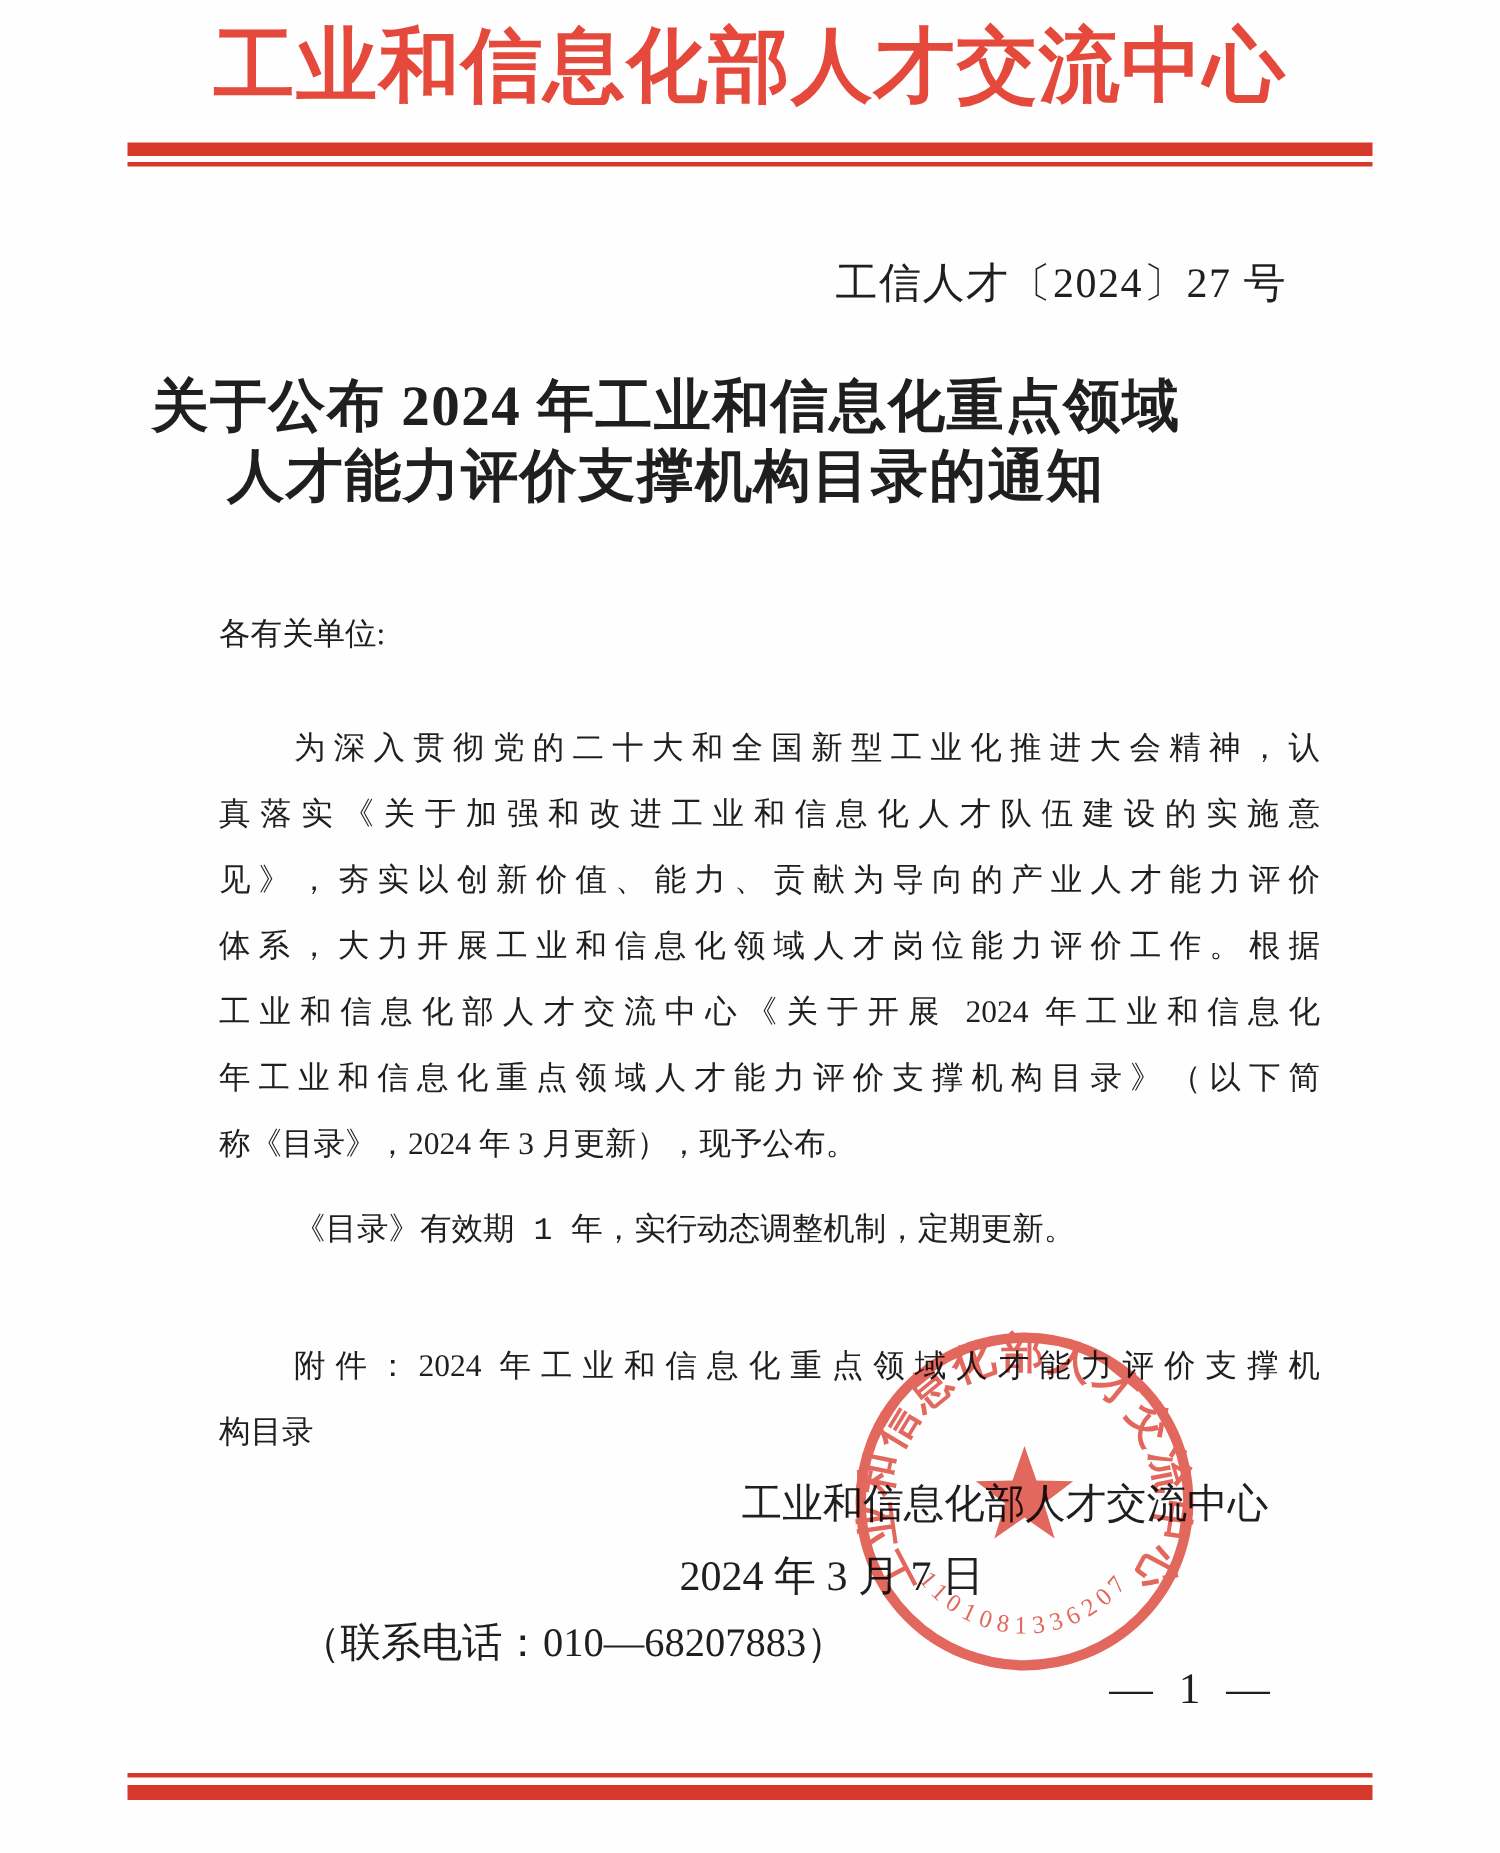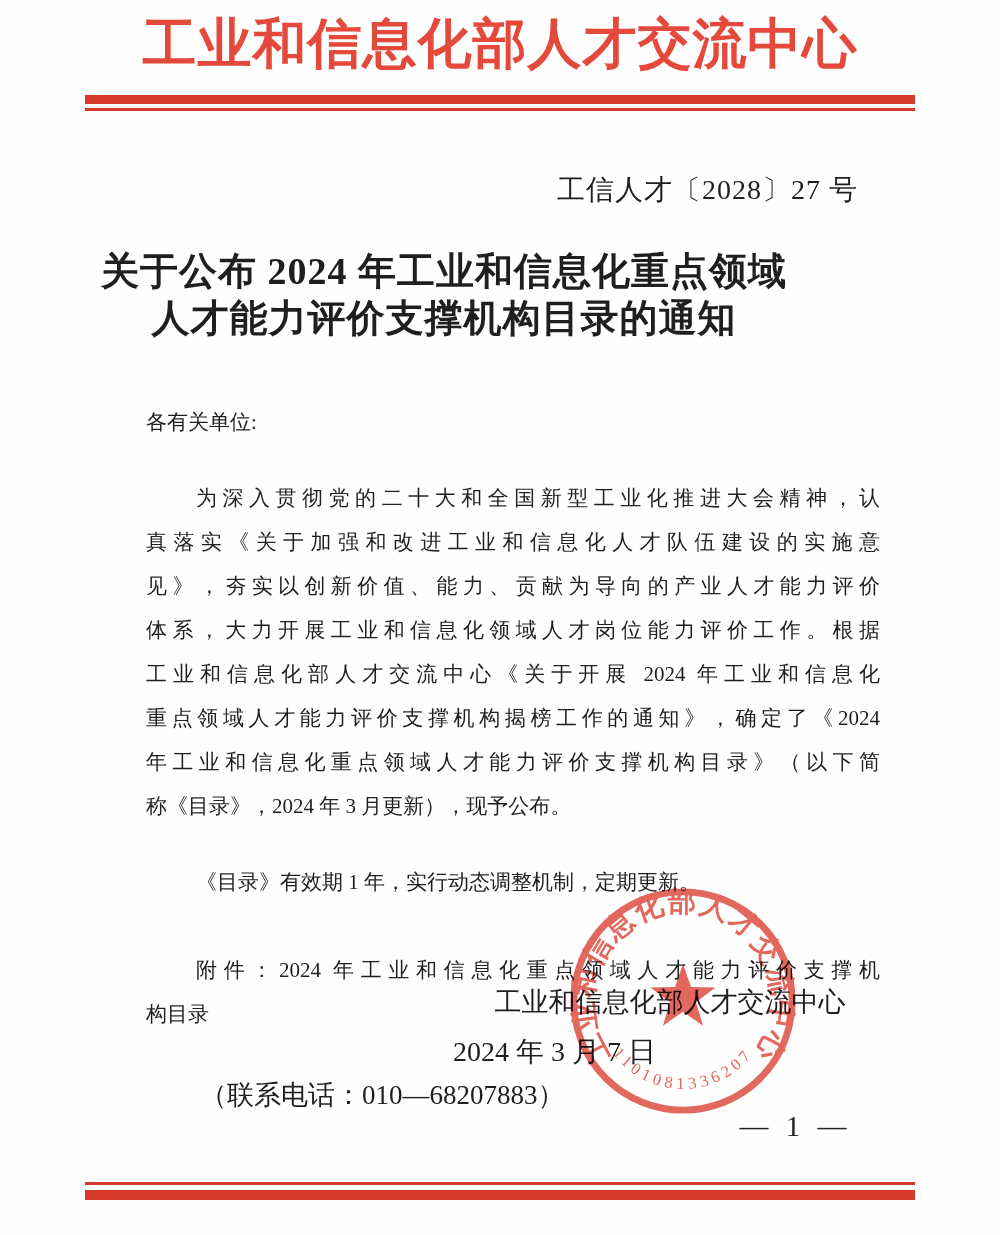--- a/index.html
+++ b/index.html
@@ -51,21 +51,21 @@
     line-height:44px;
     min-height:44px;
     text-align:left;
   }
   .just{
     text-align:justify;
     text-align-last:justify;
     text-justify:inter-character;
   }
   .ind{text-indent:50px;margin-top:32px;}
-  .p2{}
+  .p2{margin-top:16px;font-family:Liberation Mono, monospace;}
   .att1{margin-top:44px;}
   .sig-org{
     position:absolute;top:984px;left:430px;width:480px;
     text-align:center;font-size:27px;line-height:36px;
     white-space:nowrap;
   }
   .sig-date{
     position:absolute;top:1034px;left:453px;width:480px;
     text-align:left;font-size:28px;line-height:36px;
     white-space:nowrap;
@@ -95,35 +95,34 @@
   .seal .ring-code{font-size:17px;letter-spacing:4.5px;font-weight:normal;}
 </style>
 </head>
 <body>
 
 <div class="letterhead">工业和信息化部人才交流中心</div>
 
 <div class="rule rule-top-thick"></div>
 <div class="rule rule-top-thin"></div>
 
-<div class="doc-number">工信人才〔2028〕27 号</div>
+<div class="doc-number">工信人才〔2024〕27 号</div>
 
 <div class="doc-title">
   <div>关于公布 2024 年工业和信息化重点领域</div>
   <div>人才能力评价支撑机构目录的通知</div>
 </div>
 
 <div class="body-text">
   <div class="line">各有关单位:</div>
   <div class="line ind just">为深入贯彻党的二十大和全国新型工业化推进大会精神，认</div>
   <div class="line just">真落实《关于加强和改进工业和信息化人才队伍建设的实施意</div>
   <div class="line just">见》，夯实以创新价值、能力、贡献为导向的产业人才能力评价</div>
   <div class="line just">体系，大力开展工业和信息化领域人才岗位能力评价工作。根据</div>
   <div class="line just">工业和信息化部人才交流中心《关于开展 2024 年工业和信息化</div>
-  <div class="line just">重点领域人才能力评价支撑机构揭榜工作的通知》，确定了《2024</div>
   <div class="line just">年工业和信息化重点领域人才能力评价支撑机构目录》（以下简</div>
   <div class="line">称《目录》，2024 年 3 月更新），现予公布。</div>
   <div class="line ind p2">《目录》有效期 1 年，实行动态调整机制，定期更新。</div>
   <div class="line ind just att1">附件：2024 年工业和信息化重点领域人才能力评价支撑机</div>
   <div class="line">构目录</div>
 </div>
 
 <div class="sig-org">工业和信息化部人才交流中心</div>
 <div class="sig-date">2024 年 3 月 7 日</div>
 <div class="contact">（联系电话：010—68207883）</div>

